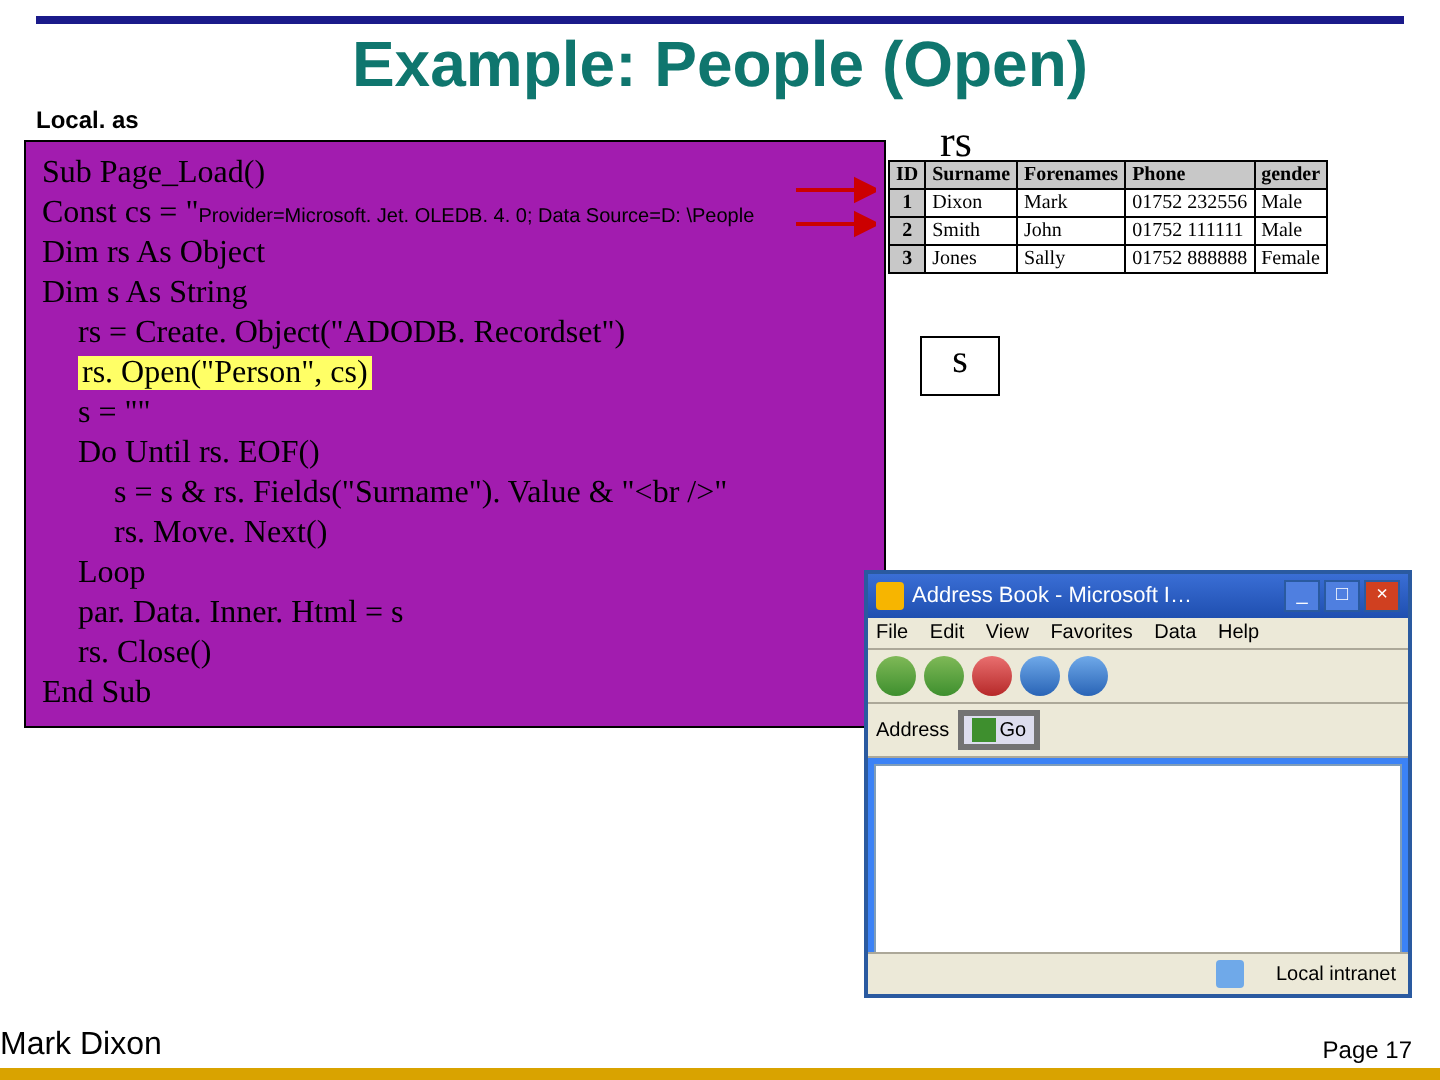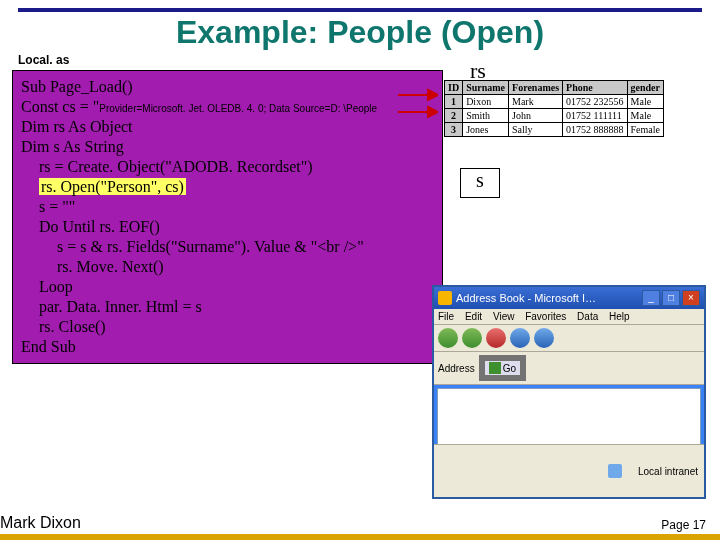--- a/index.html
+++ b/index.html
@@ -27,24 +27,24 @@
 .br-ctrls span{width:16px;height:14px;background:#4f7fe0;border:1px solid #2a5aa0;display:inline-block;text-align:center;color:#fff;font-size:10px;line-height:13px}
 .br-ctrls span.close{background:#d04020}
 .br-menu{background:#ece9d8;border-bottom:1px solid #aca899;padding:2px 4px;font-size:10px}
 .br-menu span{margin-right:8px}
 .br-tool{background:#ece9d8;border-bottom:1px solid #aca899;display:flex;gap:4px;padding:3px 4px}
 .tcirc{width:20px;height:20px;border-radius:50%;background:linear-gradient(#7fb957,#3e8f2e);display:inline-block}
 .tcirc.b{background:linear-gradient(#6fa9e9,#2964b6)}
 .tcirc.r{background:linear-gradient(#e96f6f,#b62929)}
 .br-addr{background:#ece9d8;border-bottom:1px solid #aca899;display:flex;align-items:center;padding:3px 4px;gap:4px;font-size:10px}
 .br-addr input{flex:1;height:16px;font-size:10px;border:1px solid #7f9db9;padding:0 2px}
-.gobtn{background:#dde;border:6px solid #737373;padding:1px 4px;font-size:10px;display:flex;align-items:center;gap:2px}
+.gobtn{background:#dde;border:3px solid #737373;padding:1px 4px;font-size:10px;display:flex;align-items:center;gap:2px}
 .gobox{width:12px;height:12px;background:#3e8f2e;display:inline-block}
 .br-body{background:#fff;height:96px;border:1px solid #7f9db9;margin:3px}
-.br-status{position:absolute;bottom:0;left:0;right:0;height:20px;background:#ece9d8;border-top:1px solid #aca899;display:flex;align-items:center;justify-content:flex-end;padding:16px 6px;font-size:10px;gap:16px}
+.br-status{position:absolute;bottom:0;left:0;right:0;height:20px;background:#ece9d8;border-top:1px solid #aca899;display:flex;align-items:center;justify-content:flex-end;padding:0 6px;font-size:10px;gap:16px}
 .sicon{width:14px;height:14px;background:#6fa9e9;border-radius:2px;display:inline-block}
 .footer-l{position:absolute;left:0;bottom:8px;font-size:16px}
 .footer-r{position:absolute;right:14px;bottom:8px;font-size:12px}
 .bottombar{position:absolute;left:0;right:0;bottom:0;height:6px;background:#d9a300}
 </style>
 </head>
 <body>
 <div class="slide">
 
 <div class="topbar"></div>

